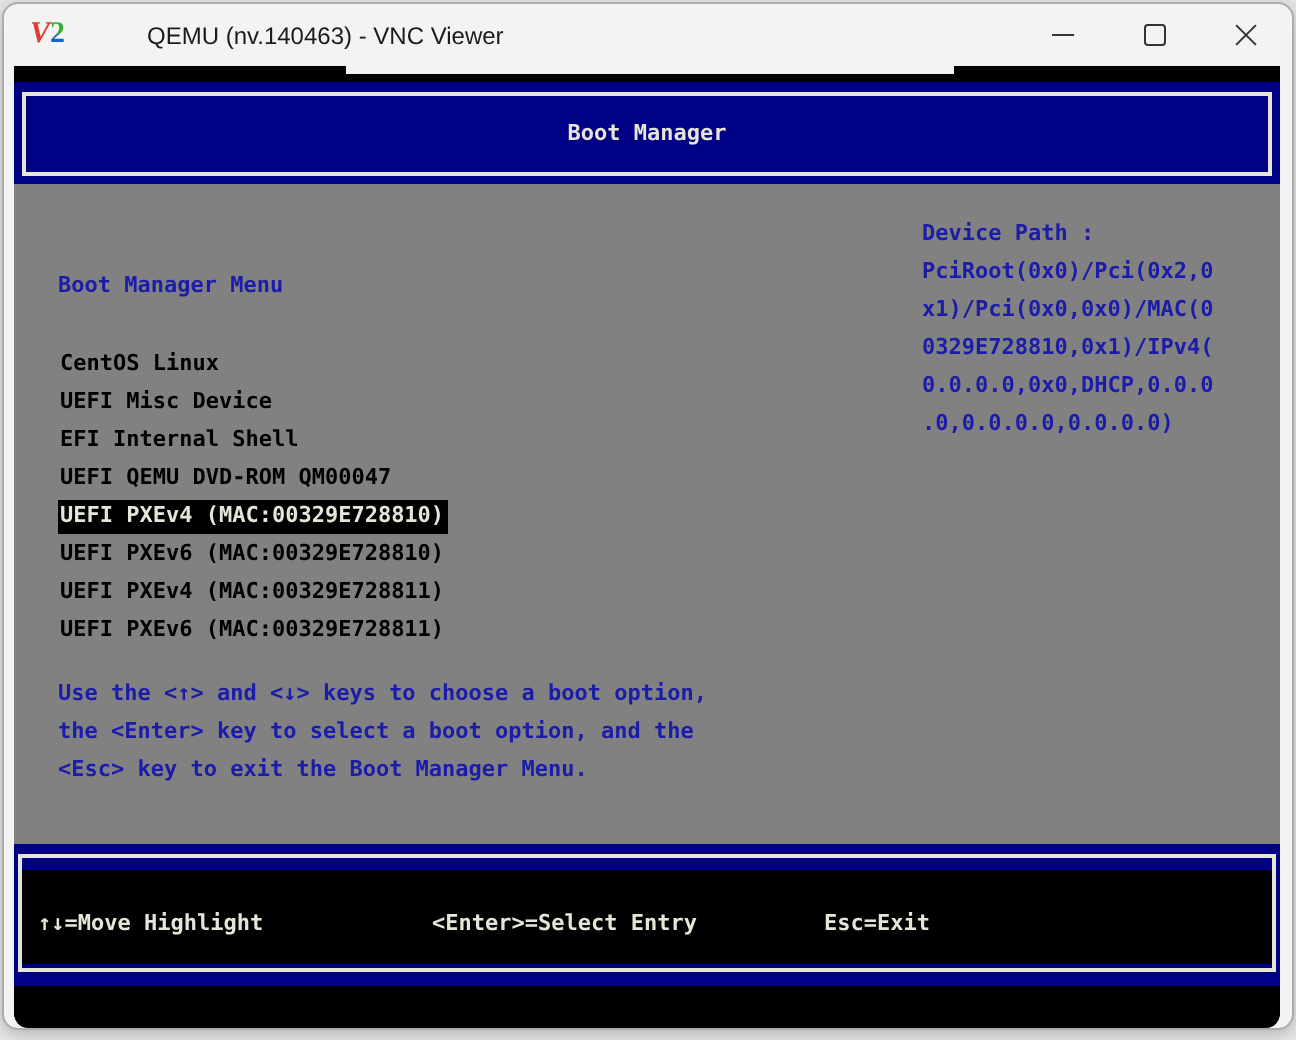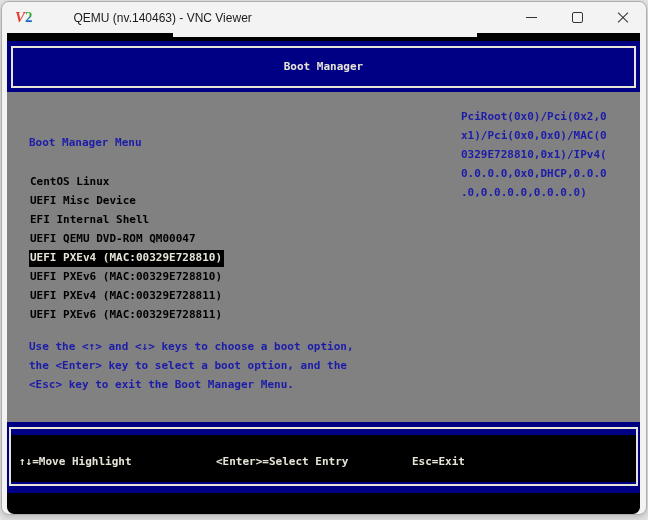--- a/index.html
+++ b/index.html
@@ -79,21 +79,21 @@
         <div class="abs menu-item" style="top: 141px;"><span>CentOS Linux</span></div>
         <div class="abs menu-item" style="top: 160px;"><span>UEFI Misc Device</span></div>
         <div class="abs menu-item" style="top: 179px;"><span>EFI Internal Shell</span></div>
         <div class="abs menu-item" style="top: 198px;"><span>UEFI QEMU DVD-ROM QM00047</span></div>
         <div class="abs menu-item selected" style="top: 217px;"><span>UEFI PXEv4 (MAC:00329E728810)</span></div>
         <div class="abs menu-item" style="top: 236px;"><span>UEFI PXEv6 (MAC:00329E728810)</span></div>
         <div class="abs menu-item" style="top: 255px;"><span>UEFI PXEv4 (MAC:00329E728811)</span></div>
         <div class="abs menu-item" style="top: 274px;"><span>UEFI PXEv6 (MAC:00329E728811)</span></div>
       </div>
 
-    <div class="abs device-path" id="device-path"><div>PciRoot(0x0)/Pci(0x2,0</div><div>x1)/Pci(0x0,0x0)/MAC(0</div><div>0329E728810,0x1)/IPv4(</div><div>0.0.0.0,0x0,DHCP,0.0.0</div><div>.0,0.0.0.0,0.0.0.0)</div></div>
+    <div class="abs device-path" id="device-path"><div>Device Path :</div><div>PciRoot(0x0)/Pci(0x2,0</div><div>x1)/Pci(0x0,0x0)/MAC(0</div><div>0329E728810,0x1)/IPv4(</div><div>0.0.0.0,0x0,DHCP,0.0.0</div><div>.0,0.0.0.0,0.0.0.0)</div></div>
 
     <div class="abs help-text" id="help-text"><div>Use the &lt;↑&gt; and &lt;↓&gt; keys to choose a boot option,</div><div>the &lt;Enter&gt; key to select a boot option, and the</div><div>&lt;Esc&gt; key to exit the Boot Manager Menu.</div></div>
 
     <div class="abs footer-band">
       <div class="footer-border"></div>
       <div class="footer-black"></div>
       <span class="footer-label" style="left:12px">↑↓=Move Highlight</span>
       <span class="footer-label" style="left:209px">&lt;Enter&gt;=Select Entry</span>
       <span class="footer-label" style="left:405px">Esc=Exit</span>
     </div>

